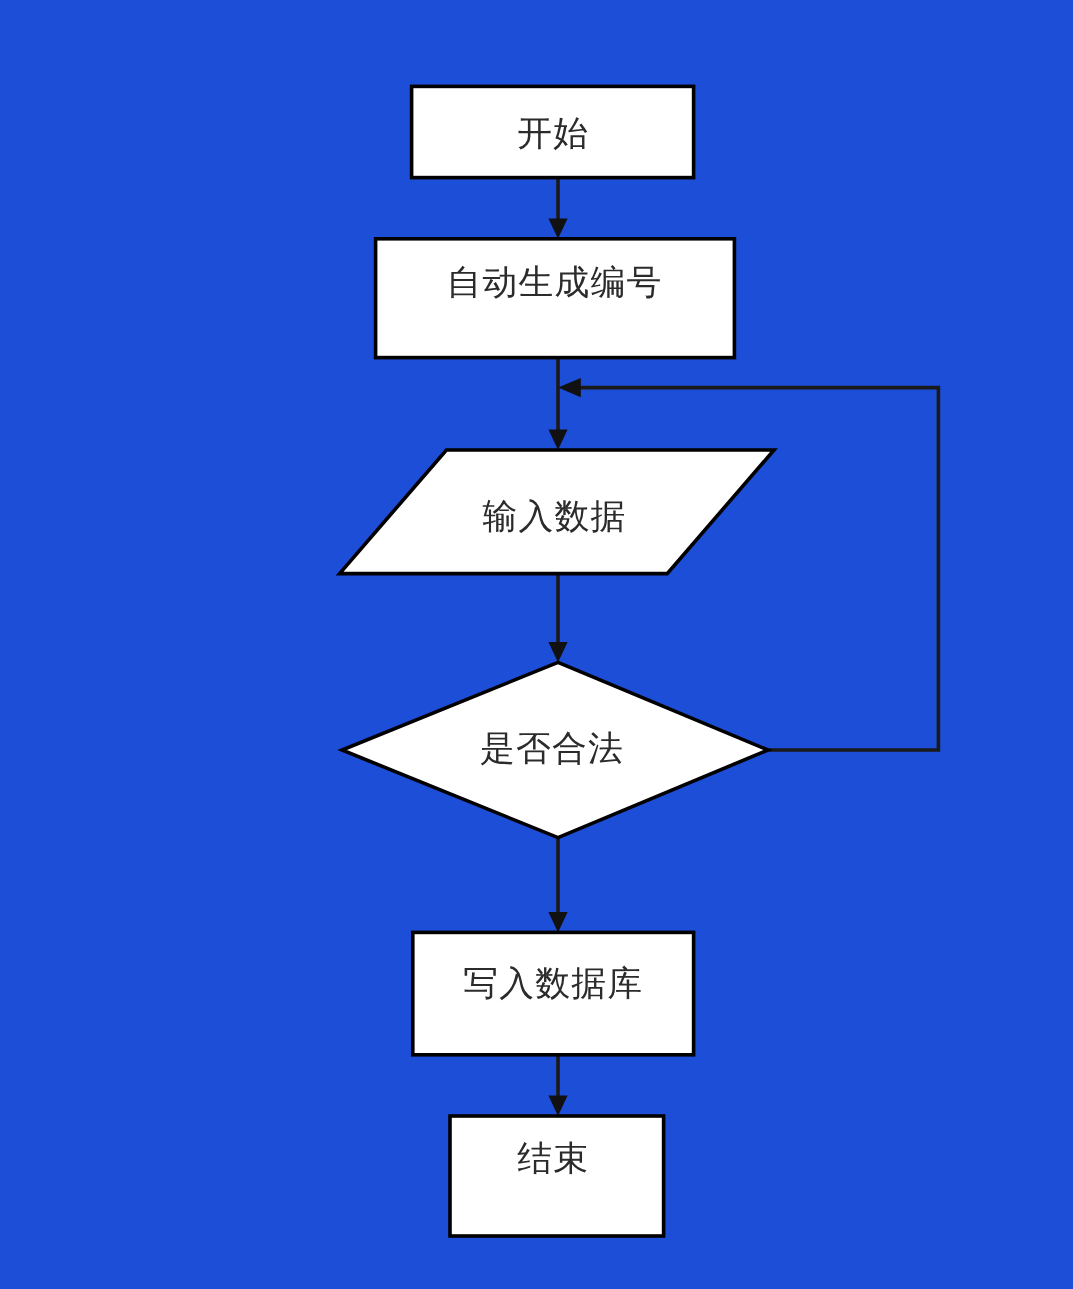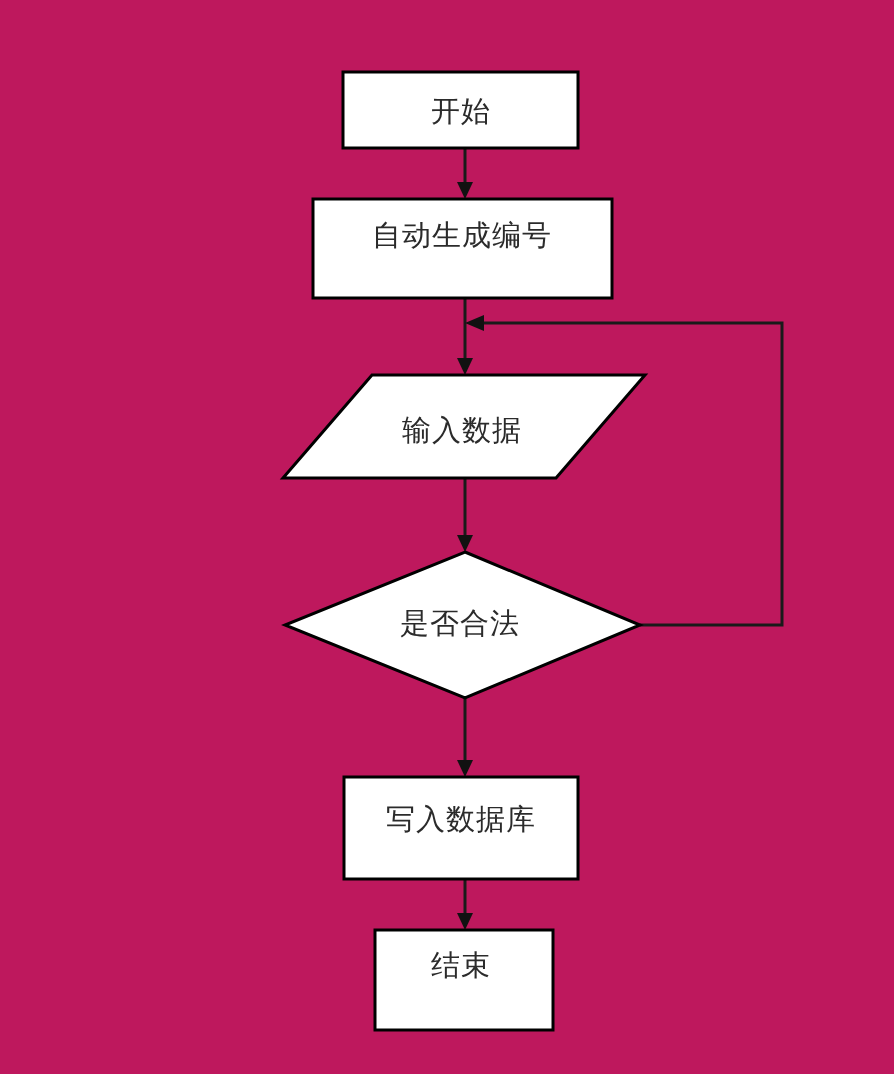--- a/index.html
+++ b/index.html
@@ -8,21 +8,21 @@
     padding: 0;
     background: #ffffff;
   }
   body {
     font-family: "DejaVu Sans", "Liberation Sans", sans-serif;
   }
   #canvas {
     position: relative;
     width: 894px;
     height: 1074px;
-    background: #be185d;
+    background: #1d4ed8;
     overflow: hidden;
   }
   #flow-svg {
     position: absolute;
     left: 0;
     top: 0;
     width: 894px;
     height: 1074px;
     display: block;
   }

